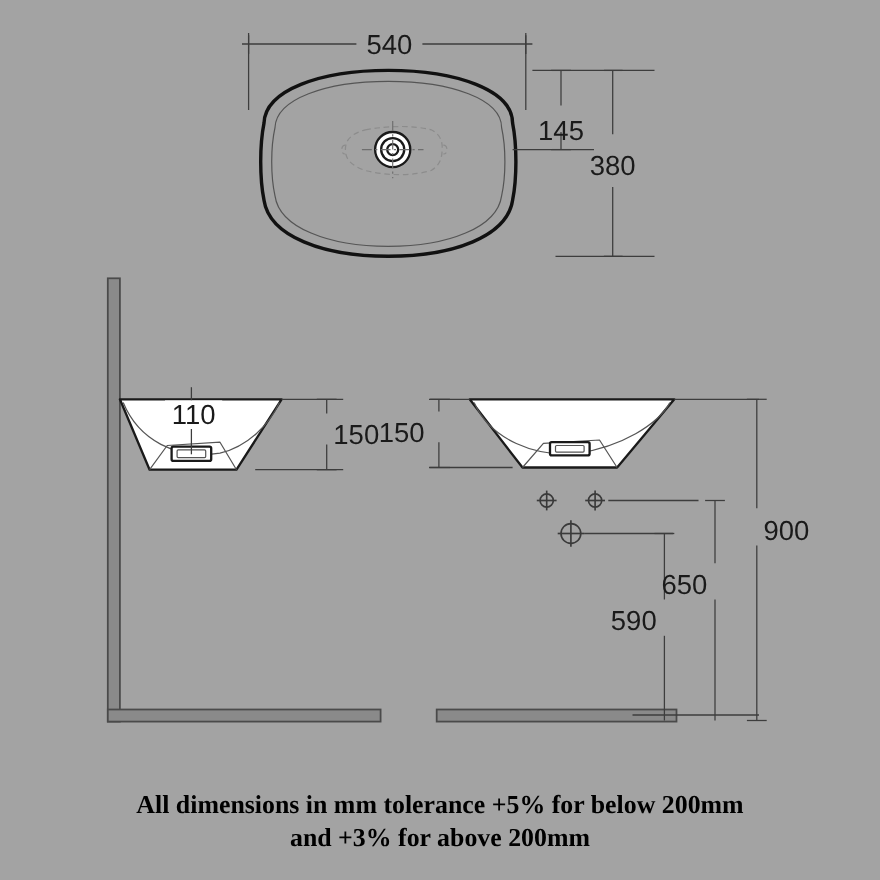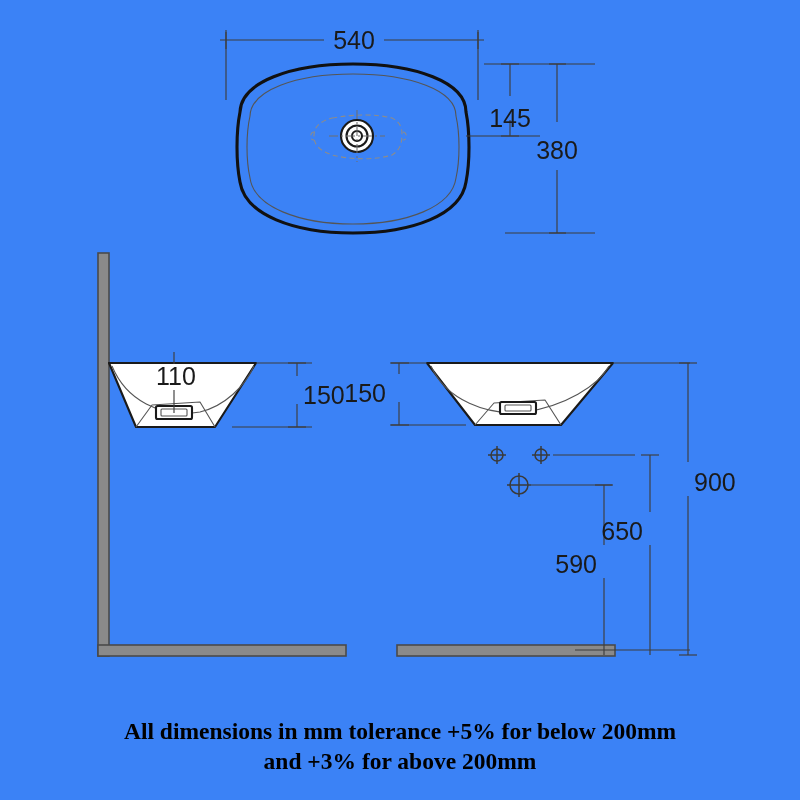--- a/index.html
+++ b/index.html
@@ -8,21 +8,21 @@
     padding: 0;
     background: #ffffff;
   }
   body {
     font-family: "Liberation Sans", sans-serif;
   }
   #sheet {
     position: relative;
     width: 800px;
     height: 800px;
-    background: #3b82f6;
+    background: #a3a3a3;
     overflow: hidden;
   }
   #drawing-svg {
     position: absolute;
     left: 0;
     top: 0;
     width: 800px;
     height: 800px;
   }
   .dim-text {

